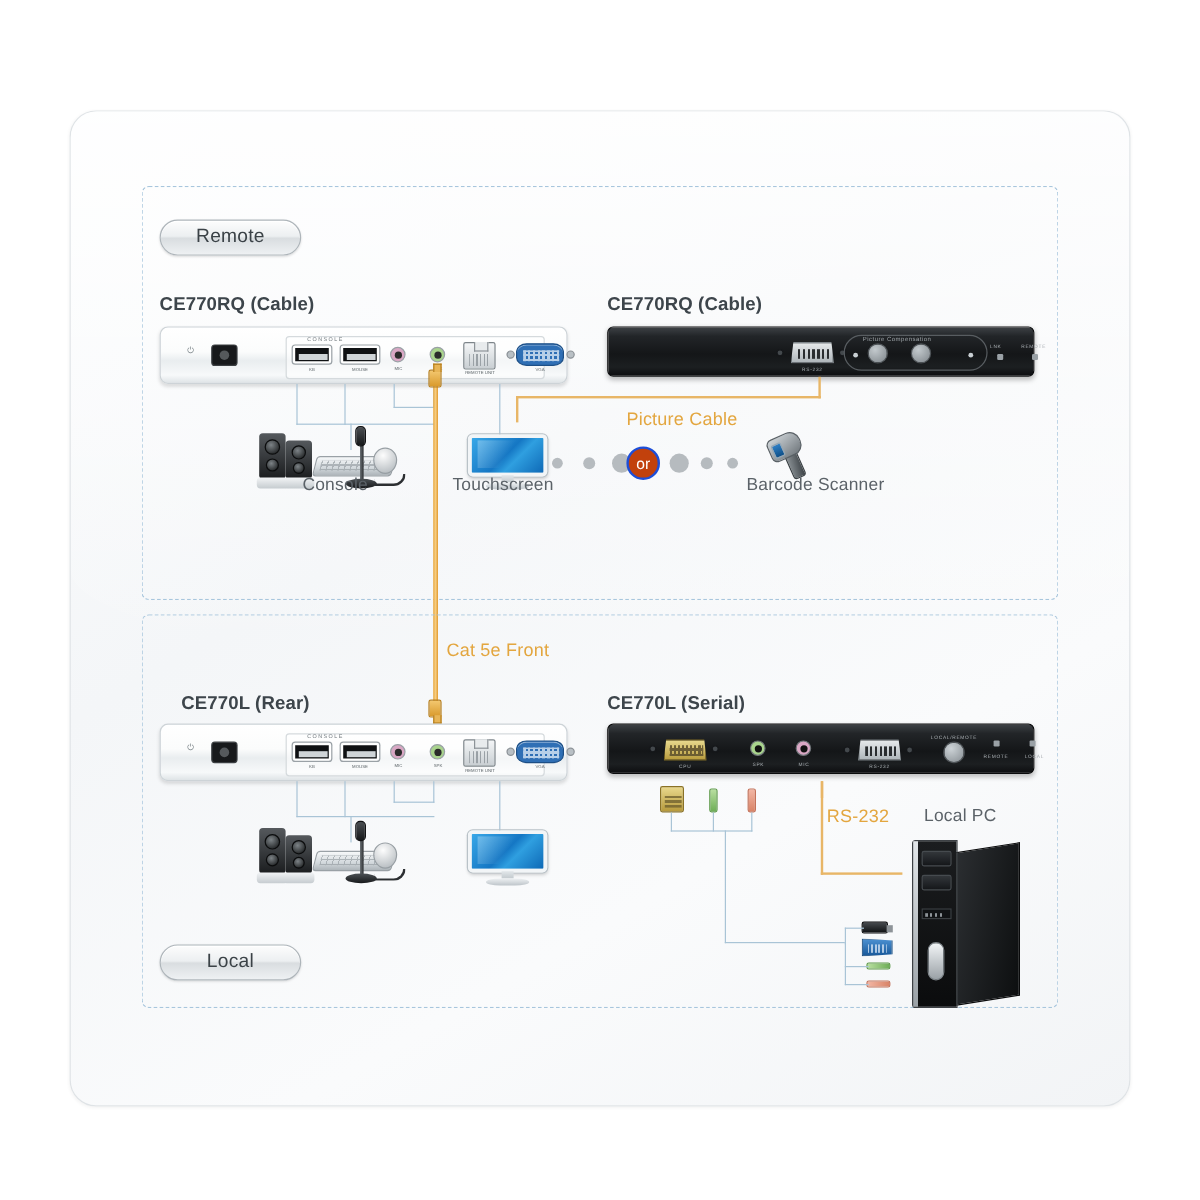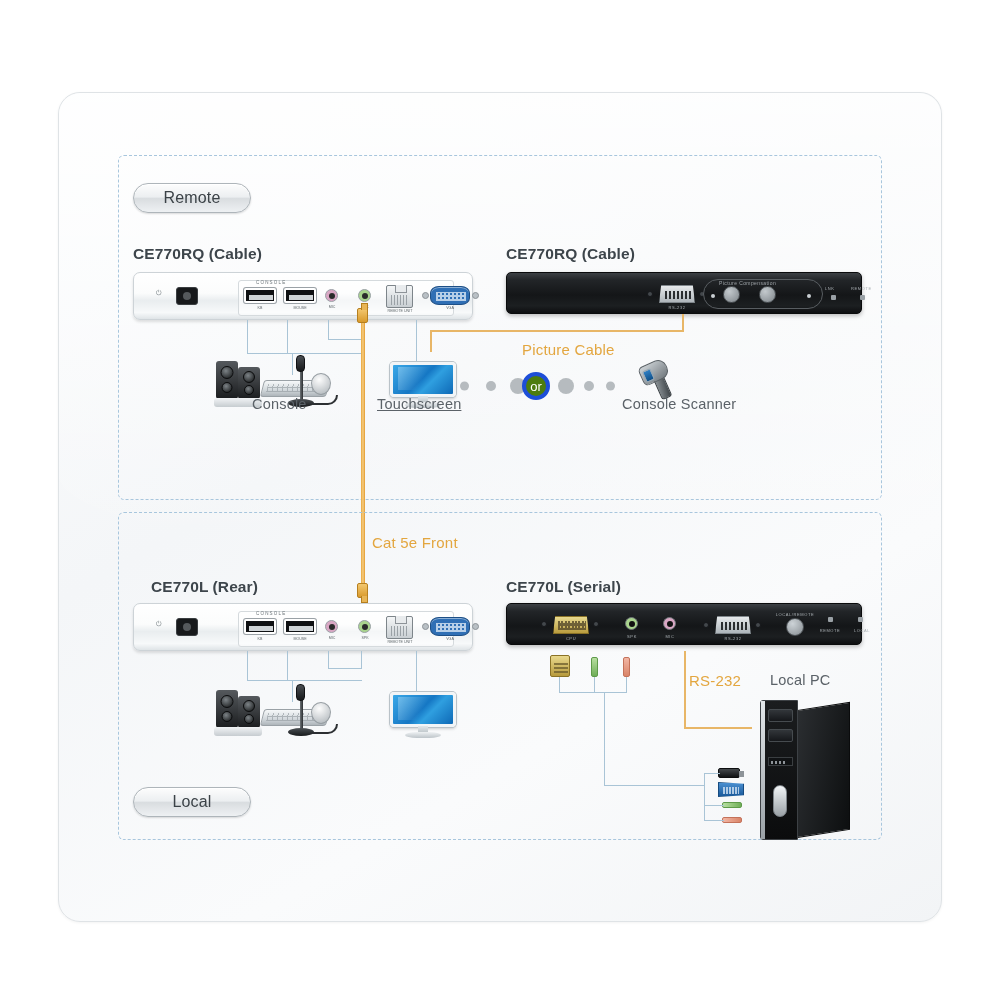--- a/index.html
+++ b/index.html
@@ -261,33 +261,33 @@
   #lbl-serial { left: 522px; top: 341px; }
   #lbl-cat5   { left: 372px; top: 534px; }
   #lbl-rs232  { left: 689px; top: 672px; }
 
   
   .dev-label {
     position: absolute; font-size: 14.5px; color: #5b6268;
     letter-spacing: .2px; white-space: nowrap;
   }
   #lbl-console   { left: 252px; top: 396px; }
-  #lbl-touch     { left: 377px; top: 396px; text-decoration: underline; }
+  #lbl-touch     { left: 377px; top: 396px; }
   #lbl-barcode   { left: 622px; top: 396px; }
   #lbl-localpc   { left: 770px; top: 672px; }
 
   
   .dots { position: absolute; left: 460px; top: 372px; width: 175px; height: 28px; }
   .dot { position: absolute; border-radius: 50%; background: #b6bbbf; top: 50%; transform: translateY(-50%); }
   .or-circle {
     position: absolute; left: 62px; top: 50%; transform: translateY(-50%);
     width: 28px; height: 28px; border-radius: 50%;
-    background: #4d7c0f; color: #ffffff; font-size: 13px;
+    background: #c2410c; color: #ffffff; font-size: 13px;
     display: flex; align-items: center; justify-content: center;
-    border: 4px solid #1d4ed8;
+    border: 2px solid #1d4ed8;
     text-align: right;
   }
 
   
   .monitor { position: absolute; }
   .mon-screen {
     position: absolute; left: 0; top: 0; width: 100%; height: 72%;
     background: linear-gradient(135deg,#39a8e8 0%,#1577c4 48%,#2f9fe0 62%,#0e69b6 100%);
     border: 3px solid #f2f5f7; border-radius: 4px;
     box-shadow: 0 0 0 1px #b9c2c8, 0 2px 3px rgba(0,0,0,.18);
@@ -560,21 +560,21 @@
     <div class="dot" style="left:124px;width:10px;height:10px;"></div>
     <div class="dot" style="left:146px;width:9px;height:9px;"></div>
   </div>
 
   <div class="scanner" style="left:640px;top:358px;width:46px;height:46px;">
     <div class="sc-grip"></div>
     <div class="sc-head">
       <div class="sc-lens"></div>
     </div>
   </div>
-  <div class="dev-label" id="lbl-barcode">Console Scanner</div>
+  <div class="dev-label" id="lbl-barcode">Barcode Scanner</div>
 
   <div class="orange-wire ow-v" style="left:430px;top:330px;height:22px;"></div>
   <div class="orange-wire ow-h" style="left:430px;top:330px;width:254px;"></div>
   <div class="orange-wire ow-v" style="left:682px;top:314px;height:18px;"></div>
   <div class="cable-label" id="lbl-serial">Picture Cable</div>
 
   <div class="cat5"></div>
   <div class="rj-plug" id="rj-top"></div>
   <div class="rj-plug" id="rj-bot"></div>
   <div class="cable-label" id="lbl-cat5">Cat 5e Front</div>

